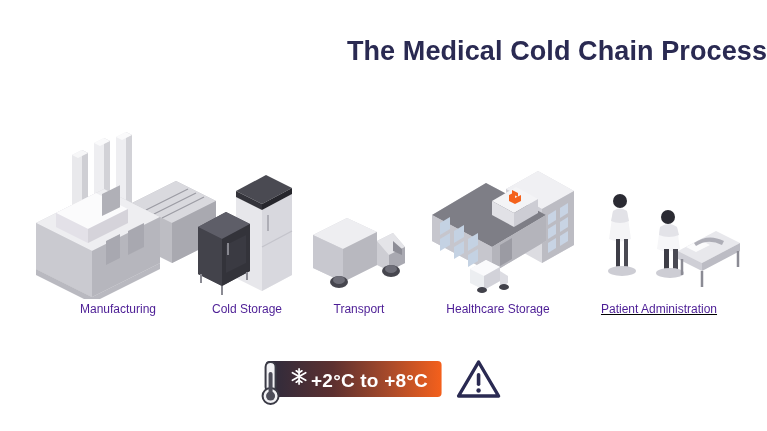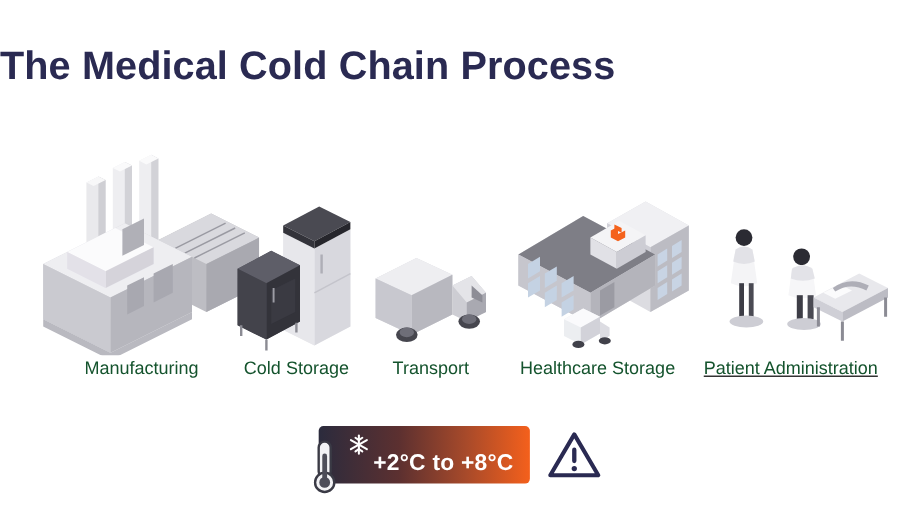--- a/index.html
+++ b/index.html
@@ -12,22 +12,22 @@
     height: 431px;
     overflow: hidden;
     font-family: "Liberation Sans", sans-serif;
     position: relative;
   }
   #page-title {
     position: absolute;
     top: 36px;
     left: 0;
     width: 767px;
-    text-align: left;
-    font-size: 33px;
+    text-align: right;
+    font-size: 27px;
     font-weight: bold;
     color: #2a2a52;
     letter-spacing: 0.1px;
   }
 
   
   .stages {
     position: absolute;
     top: 96px;
     left: 0;
@@ -44,22 +44,22 @@
     width: 100%;
     height: 185px;
   }
   .stage .art svg {
     position: absolute;
     bottom: 0;
     left: 50%;
     transform: translateX(-50%);
   }
   .stage .caption {
-    font-size: 15px;
-    color: #14532d;
+    font-size: 12px;
+    color: #4c1d95;
     margin-top: 3px;
     white-space: nowrap;
   }
 
   #stage-0 { left: 18px;  width: 200px; }
   #stage-1 { left: 185px; width: 124px; }
   #stage-2 { left: 300px; width: 118px; }
   #stage-3 { left: 414px; width: 168px; }
   #stage-4 { left: 566px; width: 186px; text-decoration: underline; }
 
@@ -71,21 +71,21 @@
     bottom: 32px;
     height: 40px;
     display: flex;
     align-items: center;
   }
   .temp-pill {
     position: relative;
     height: 32px;
     display: flex;
     align-items: center;
-    padding: 16px 14px 0 46px;
+    padding: 4px 14px 0 46px;
     border-radius: 4px;
     background: linear-gradient(90deg, #2b2b3d 0%, #5c3030 38%, #a84a2a 70%, #f4601c 100%);
     color: #ffffff;
     font-size: 19px;
     font-weight: bold;
     letter-spacing: 0.2px;
   }
   .thermo {
     position: absolute;
     left: -12px;

